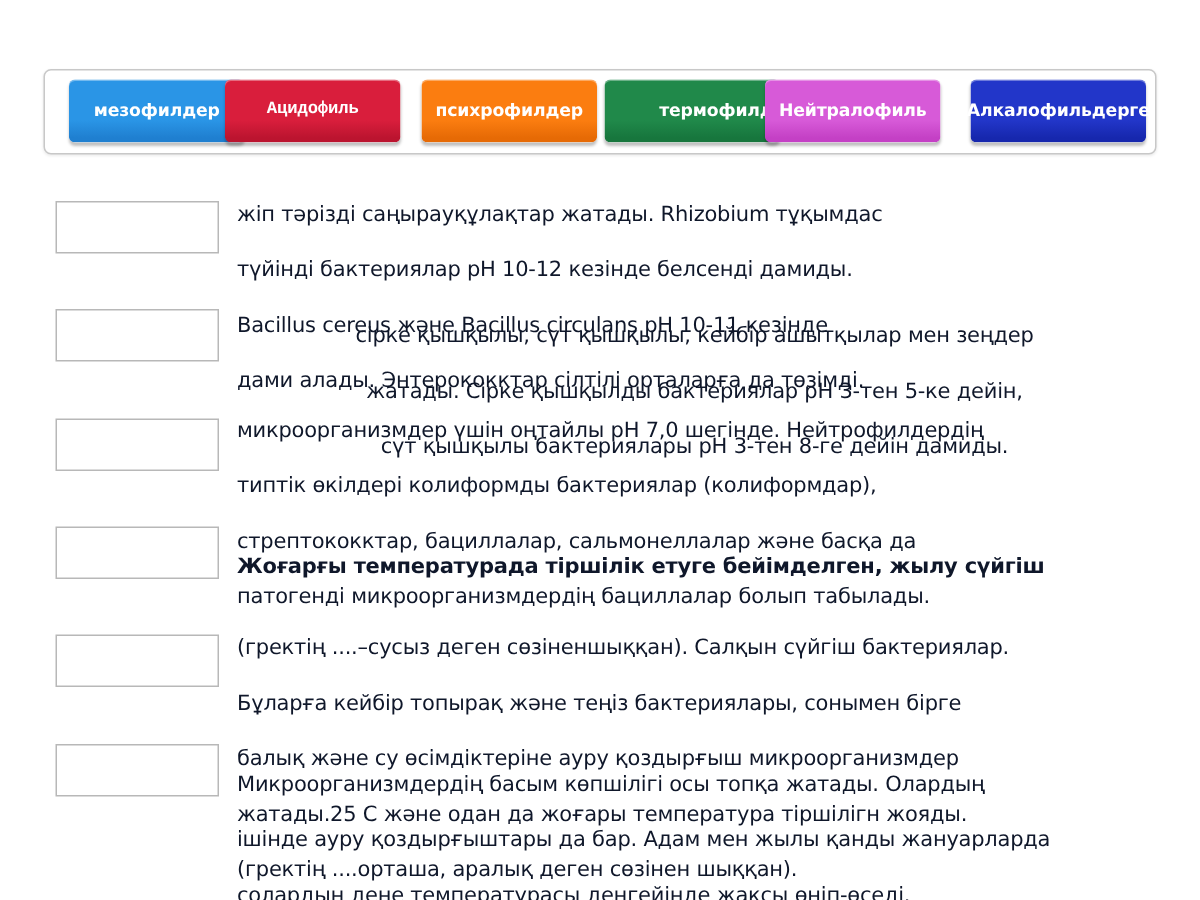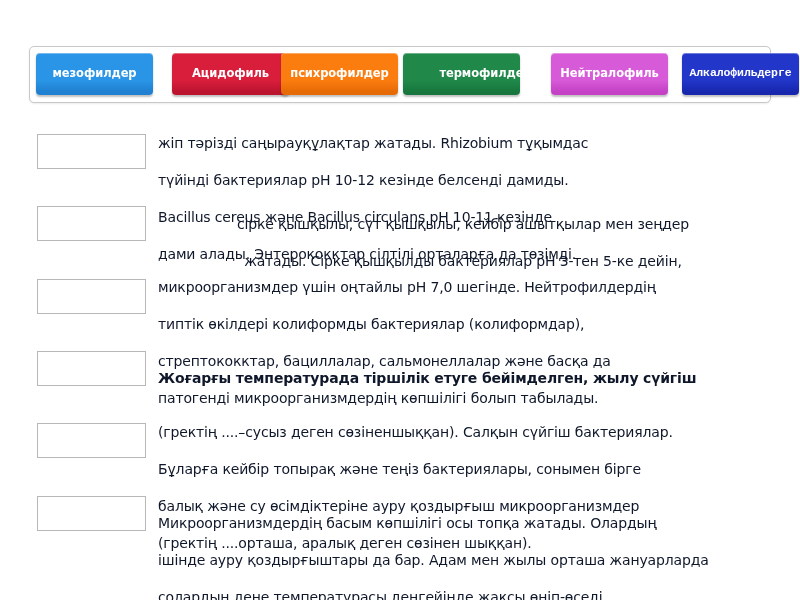--- a/index.html
+++ b/index.html
@@ -58,73 +58,75 @@
     color: #0f172a;
     white-space: pre-line;
     letter-spacing: -0.15px;
   }
   .desc span { display: block; }
 </style>
 </head>
 <body>
 
 <div class="tray">
-  <div class="tile" style="left: 6px; background: linear-gradient(rgb(42, 149, 230) 0%, rgb(42, 149, 230) 70%, rgb(31, 127, 208) 100%); border-bottom: 3px solid rgb(31, 127, 208); text-align: right;">
+  <div class="tile" style="left: 16px; background: linear-gradient(rgb(42, 149, 230) 0%, rgb(42, 149, 230) 70%, rgb(31, 127, 208) 100%); border-bottom: 3px solid rgb(31, 127, 208); text-align: right;">
       <span>мезофилдер</span>
     </div>
-  <div class="tile" style="left: 142px; background: linear-gradient(rgb(217, 30, 60) 0%, rgb(217, 30, 60) 70%, rgb(187, 20, 47) 100%); border-bottom: 3px solid rgb(187, 20, 47);">
+  <div class="tile" style="left: 120px; background: linear-gradient(rgb(217, 30, 60) 0%, rgb(217, 30, 60) 70%, rgb(187, 20, 47) 100%); border-bottom: 3px solid rgb(187, 20, 47); font-family: Liberation Mono, monospace;">
       <span>Ацидофиль</span>
     </div>
   <div class="tile" style="left: 251px; background: linear-gradient(rgb(251, 125, 16) 0%, rgb(251, 125, 16) 70%, rgb(230, 106, 5) 100%); border-bottom: 3px solid rgb(230, 106, 5); align-items: center;">
       <span>психрофилдер</span>
     </div>
   <div class="tile" style="left: 373px; background: linear-gradient(rgb(32, 137, 74) 0%, rgb(32, 137, 74) 70%, rgb(23, 118, 61) 100%); border-bottom: 3px solid rgb(23, 118, 61); padding-left: 48px;">
       <span>термофилдер</span>
     </div>
-  <div class="tile" style="left: 521px; background: linear-gradient(rgb(215, 90, 216) 0%, rgb(215, 90, 216) 70%, rgb(196, 64, 197) 100%); border-bottom: 3px solid rgb(196, 64, 197);">
+  <div class="tile" style="left: 480px; background: linear-gradient(rgb(215, 90, 216) 0%, rgb(215, 90, 216) 70%, rgb(196, 64, 197) 100%); border-bottom: 3px solid rgb(196, 64, 197);">
       <span>Нейтралофиль</span>
     </div>
-  <div class="tile" style="left: 652px; background: linear-gradient(rgb(34, 54, 201) 0%, rgb(34, 54, 201) 70%, rgb(22, 39, 173) 100%); border-bottom: 3px solid rgb(22, 39, 173); font-family: Liberation Mono, monospace;">
+  <div class="tile" style="left: 617px; background: linear-gradient(rgb(34, 54, 201) 0%, rgb(34, 54, 201) 70%, rgb(22, 39, 173) 100%); border-bottom: 3px solid rgb(22, 39, 173);">
       <span>Алкалофильдерге</span>
     </div>
 </div>
 
 <div class="drop" style="top:134px;"></div>
 <div class="desc" style="top:115px;">
   <span>жіп тәрізді саңырауқұлақтар жатады. Rhizobium тұқымдас</span>
   <span>түйінді бактериялар рН 10-12 кезінде белсенді дамиды.</span>
   <span>Bacillus cereus және Bacillus circulans рН 10-11 кезінде</span>
   <span>дами алады. Энтерококктар сілтілі орталарға да төзімді.</span>
 </div>
 
 <div class="drop" style="top:206px;"></div>
 <div class="desc" style="top:196px;text-align:center;">
   <span>сірке қышқылы, сүт қышқылы, кейбір ашытқылар мен зеңдер</span>
   <span>жатады. Сірке қышқылды бактериялар рН 3-тен 5-ке дейін,</span>
+  <span>сүт қышқылы бактериялары рН 3-тен 8-ге дейін дамиды.</span>
 </div>
 
 <div class="drop" style="top:279px;"></div>
 <div class="desc" style="top:259px;">
   <span>микроорганизмдер үшін оңтайлы рН 7,0 шегінде. Нейтрофилдердің</span>
   <span>типтік өкілдері колиформды бактериялар (колиформдар),</span>
   <span>стрептококктар, бациллалар, сальмонеллалар және басқа да</span>
-  <span>патогенді микроорганизмдердің көпшілігі болып табылады.</span>
+  <span>патогенді микроорганизмдердің бациллалар болып табылады.</span>
 </div>
 
 <div class="drop" style="top:351px;"></div>
 <div class="desc" style="top:350px;font-weight:bold;">
   <span>Жоғарғы температурада тіршілік етуге бейімделген, жылу сүйгіш</span>
 </div>
 
 <div class="drop" style="top:423px;"></div>
 <div class="desc" style="top:404px;">
   <span>(гректің ....–сусыз деген сөзіненшыққан). Салқын сүйгіш бактериялар.</span>
   <span>Бұларға кейбір топырақ және теңіз бактериялары, сонымен бірге</span>
   <span>балық және су өсімдіктеріне ауру қоздырғыш микроорганизмдер</span>
+  <span>жатады.25 С және одан да жоғары температура тіршілігн жояды.</span>
   <span>(гректің ....орташа, аралық деген сөзінен шыққан).</span>
 </div>
 
 <div class="drop" style="top:496px;"></div>
 <div class="desc" style="top:495px;">
   <span>Микроорганизмдердің басым көпшілігі осы топқа жатады. Олардың</span>
-  <span>ішінде ауру қоздырғыштары да бар. Адам мен жылы орташа жануарларда</span>
+  <span>ішінде ауру қоздырғыштары да бар. Адам мен жылы қанды жануарларда</span>
   <span>солардың дене температурасы деңгейінде жақсы өніп-өседі.</span>
 </div>
 
 </body></html>

